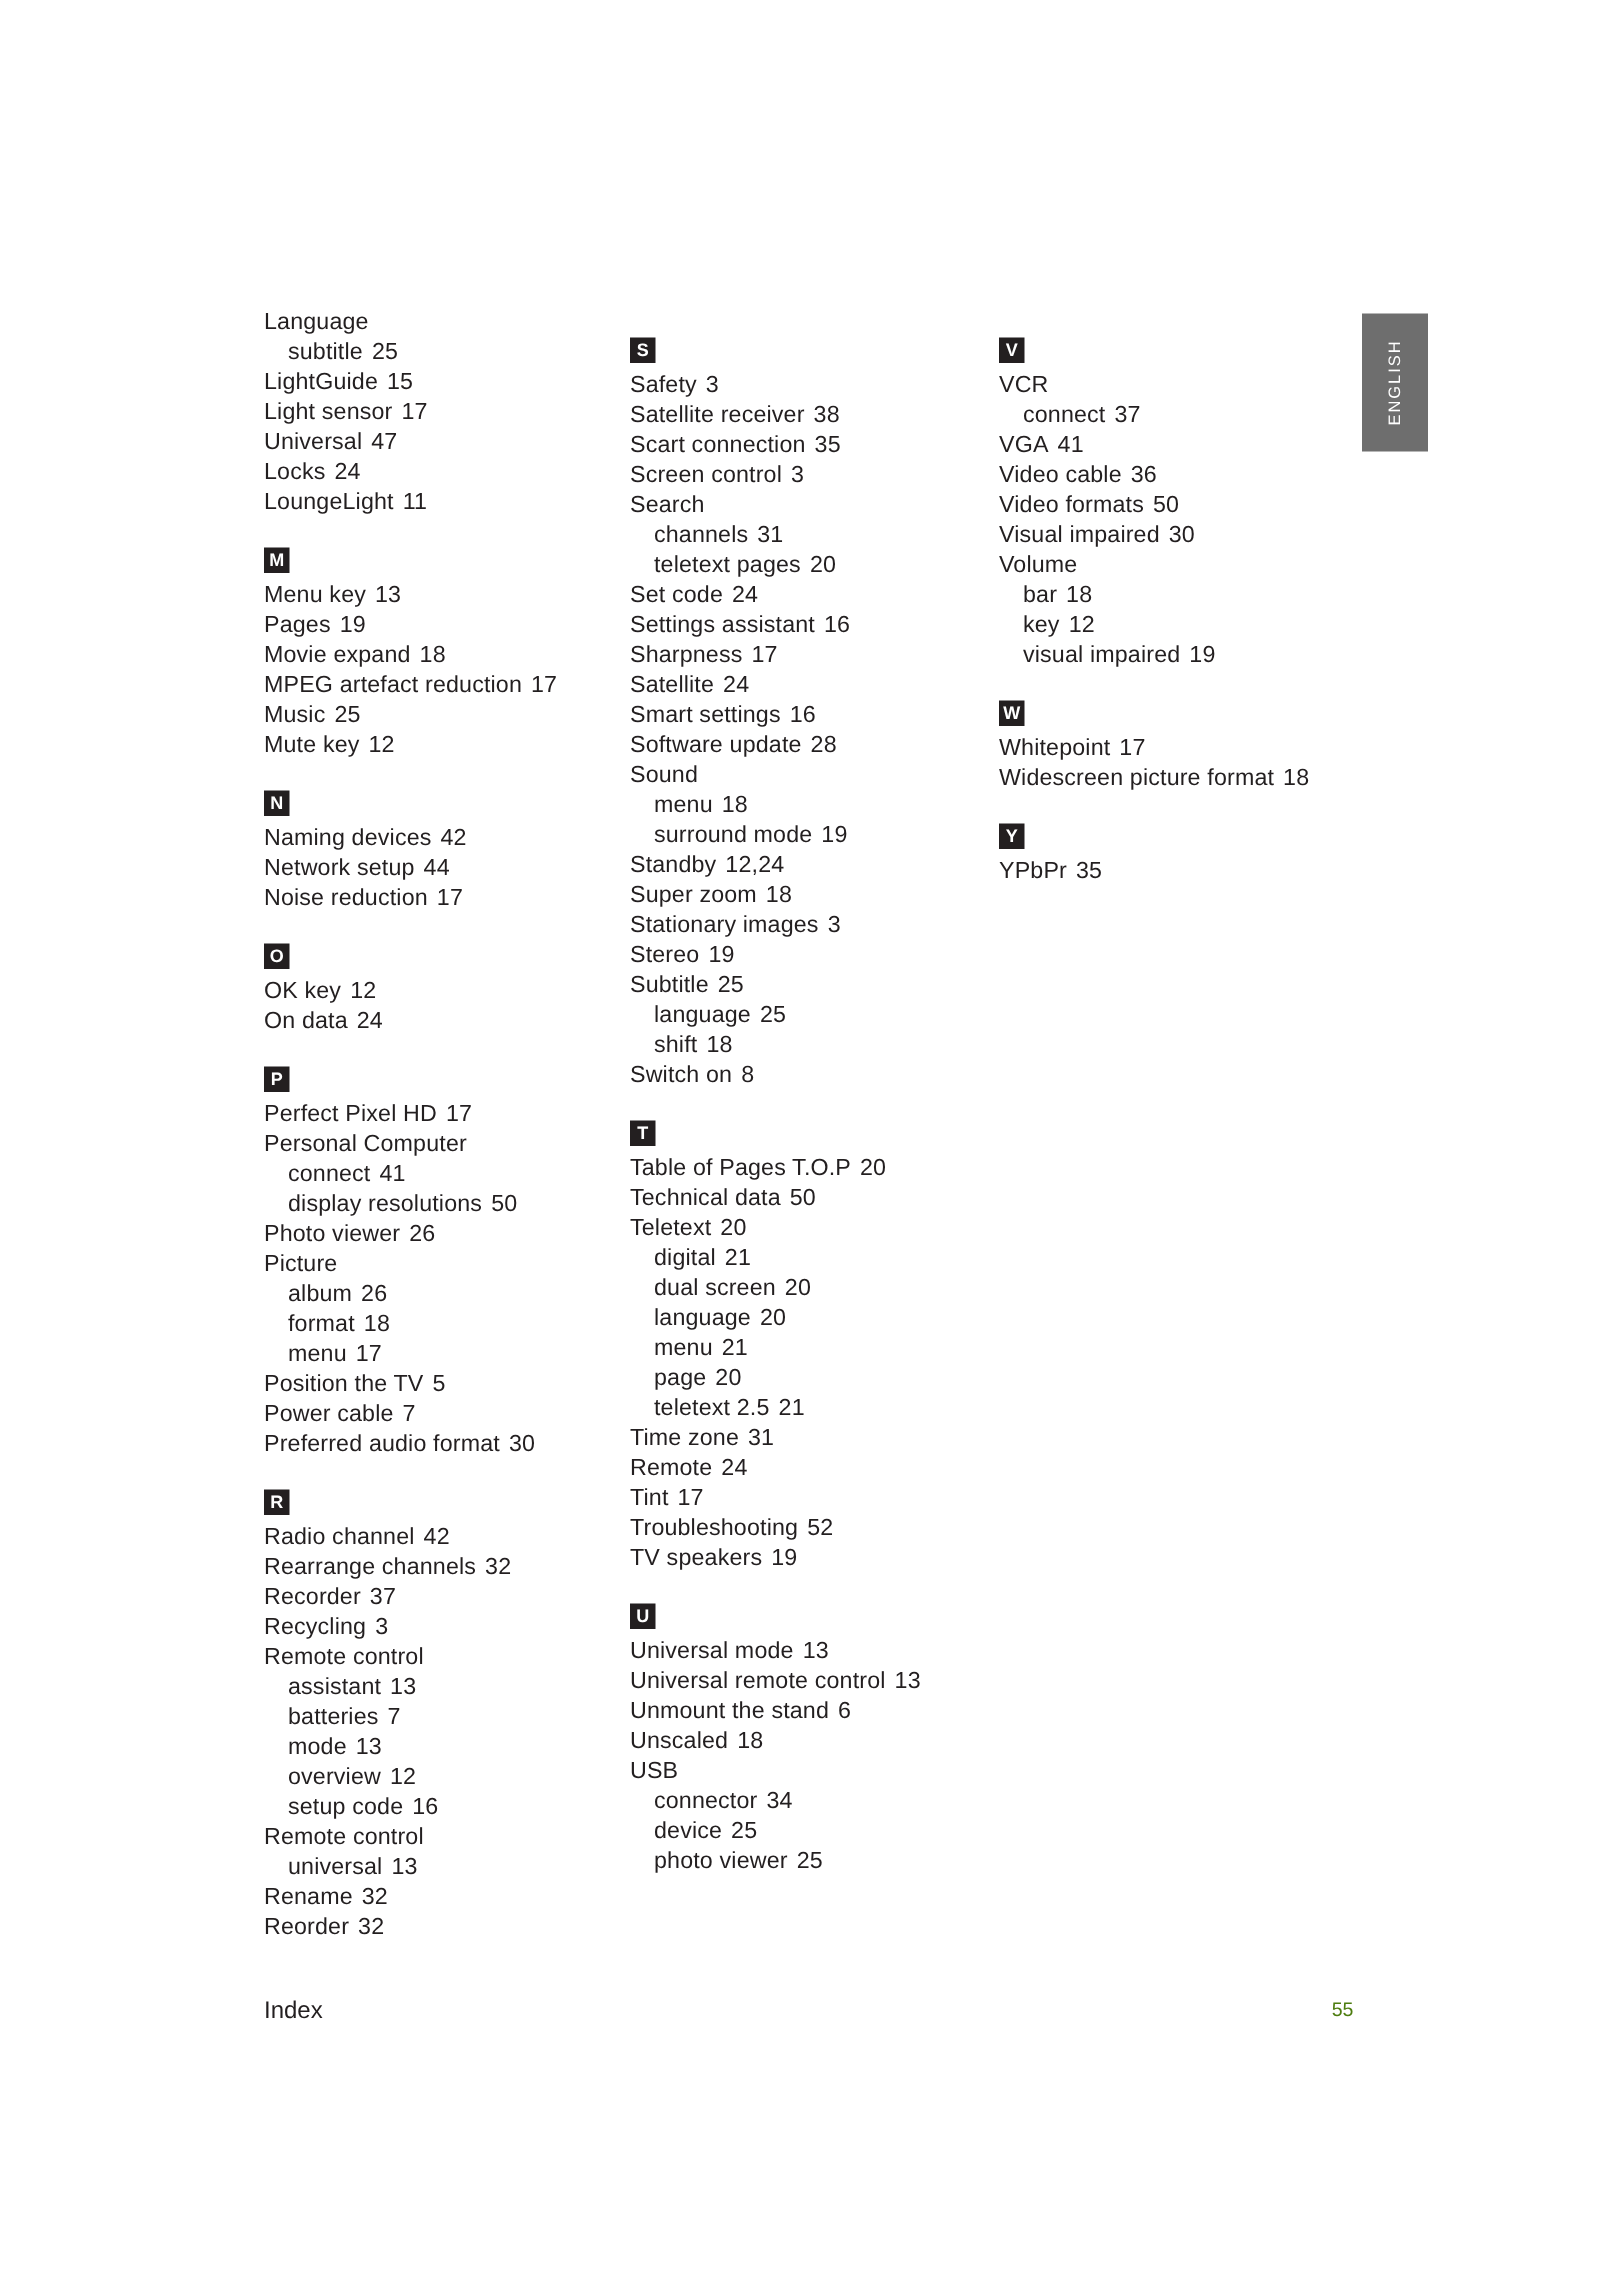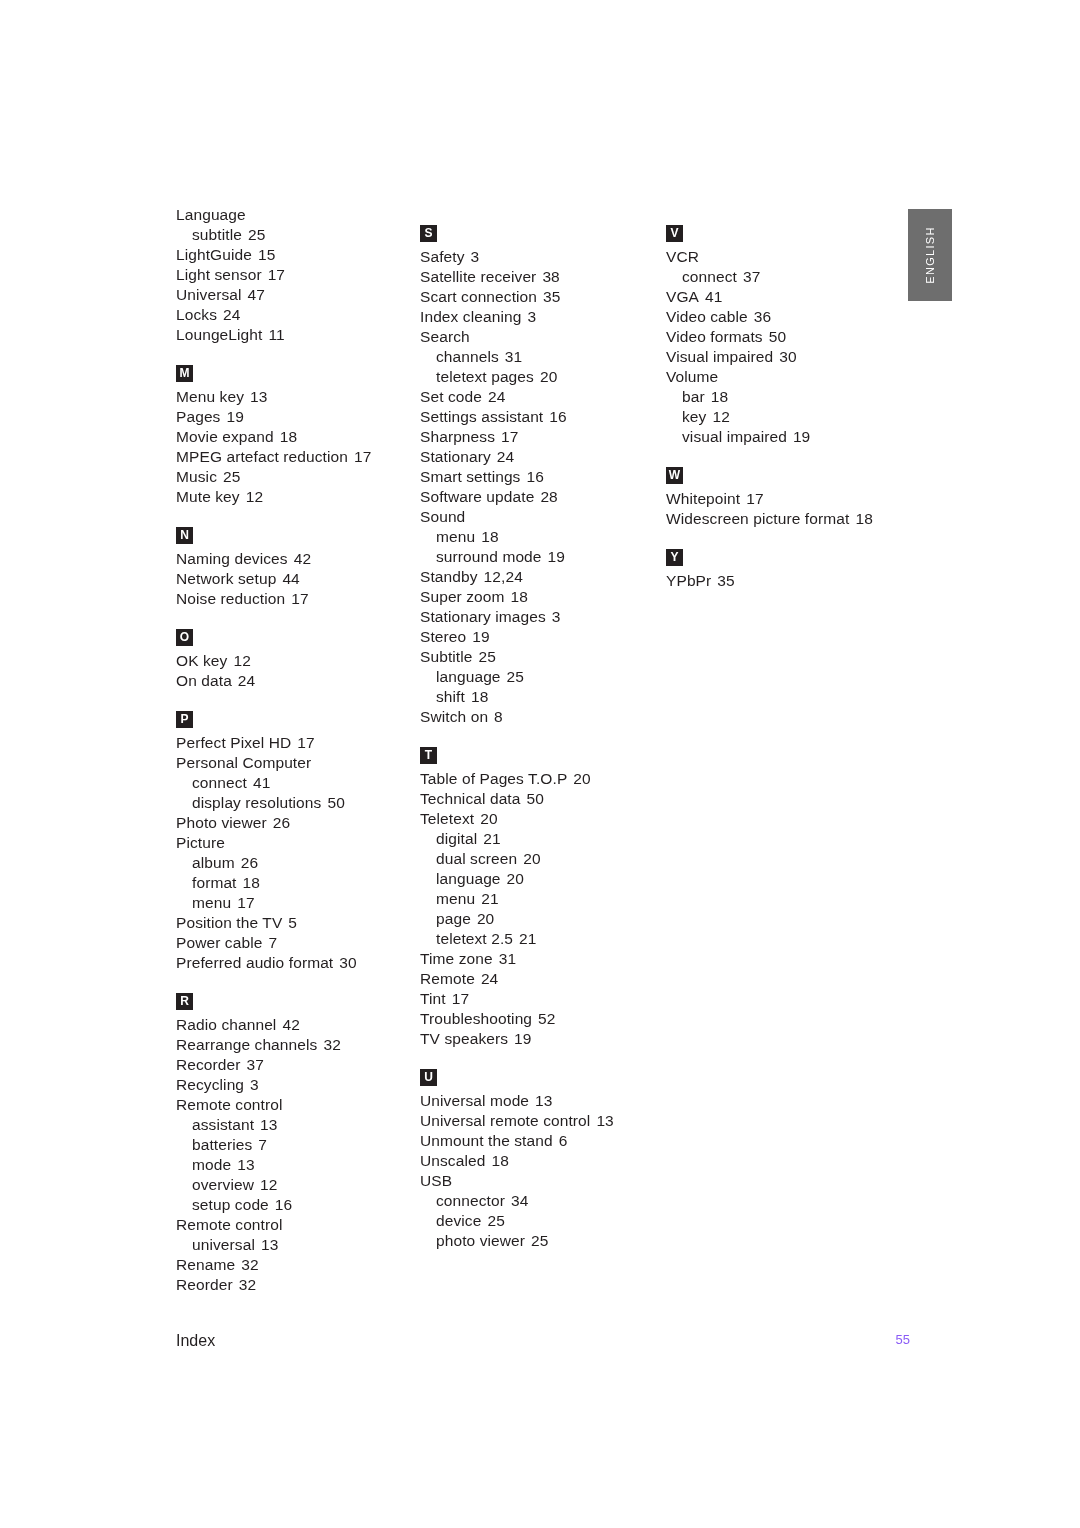--- a/index.html
+++ b/index.html
@@ -103,23 +103,23 @@
     left: 176px;
     top: 1332px;
     font-size: 16px;
     color: #231f20;
   }
   .footer-right {
     position: absolute;
     left: 880px;
     top: 1332px;
     width: 30px;
-    text-align: right;
+    text-align: center;
     font-size: 13px;
-    color: #8b5cf6;
+    color: #4d7c0f;
   }
 </style>
 </head>
 <body>
 
 <div class="page">
 
   <div class="lang-tab">
     <span>ENGLISH</span>
   </div>
@@ -180,28 +180,28 @@
         <div class="entry sub"><span>universal</span><span class="num">13</span></div>
         <div class="entry"><span>Rename</span><span class="num">32</span></div>
         <div class="entry"><span>Reorder</span><span class="num">32</span></div>
       </div>
     <div class="col col-2">
         <div class="gap"></div>
         <div class="letter-head"><span class="letter-box">S</span></div>
         <div class="entry"><span>Safety</span><span class="num">3</span></div>
         <div class="entry"><span>Satellite receiver</span><span class="num">38</span></div>
         <div class="entry"><span>Scart connection</span><span class="num">35</span></div>
-        <div class="entry"><span>Index cleaning</span><span class="num">3</span></div>
+        <div class="entry"><span>Screen control</span><span class="num">3</span></div>
         <div class="entry"><span>Search</span></div>
         <div class="entry sub"><span>channels</span><span class="num">31</span></div>
         <div class="entry sub"><span>teletext pages</span><span class="num">20</span></div>
         <div class="entry"><span>Set code</span><span class="num">24</span></div>
         <div class="entry"><span>Settings assistant</span><span class="num">16</span></div>
         <div class="entry"><span>Sharpness</span><span class="num">17</span></div>
-        <div class="entry"><span>Stationary</span><span class="num">24</span></div>
+        <div class="entry"><span>Satellite</span><span class="num">24</span></div>
         <div class="entry"><span>Smart settings</span><span class="num">16</span></div>
         <div class="entry"><span>Software update</span><span class="num">28</span></div>
         <div class="entry"><span>Sound</span></div>
         <div class="entry sub"><span>menu</span><span class="num">18</span></div>
         <div class="entry sub"><span>surround mode</span><span class="num">19</span></div>
         <div class="entry"><span>Standby</span><span class="num">12,24</span></div>
         <div class="entry"><span>Super zoom</span><span class="num">18</span></div>
         <div class="entry"><span>Stationary images</span><span class="num">3</span></div>
         <div class="entry"><span>Stereo</span><span class="num">19</span></div>
         <div class="entry"><span>Subtitle</span><span class="num">25</span></div>

